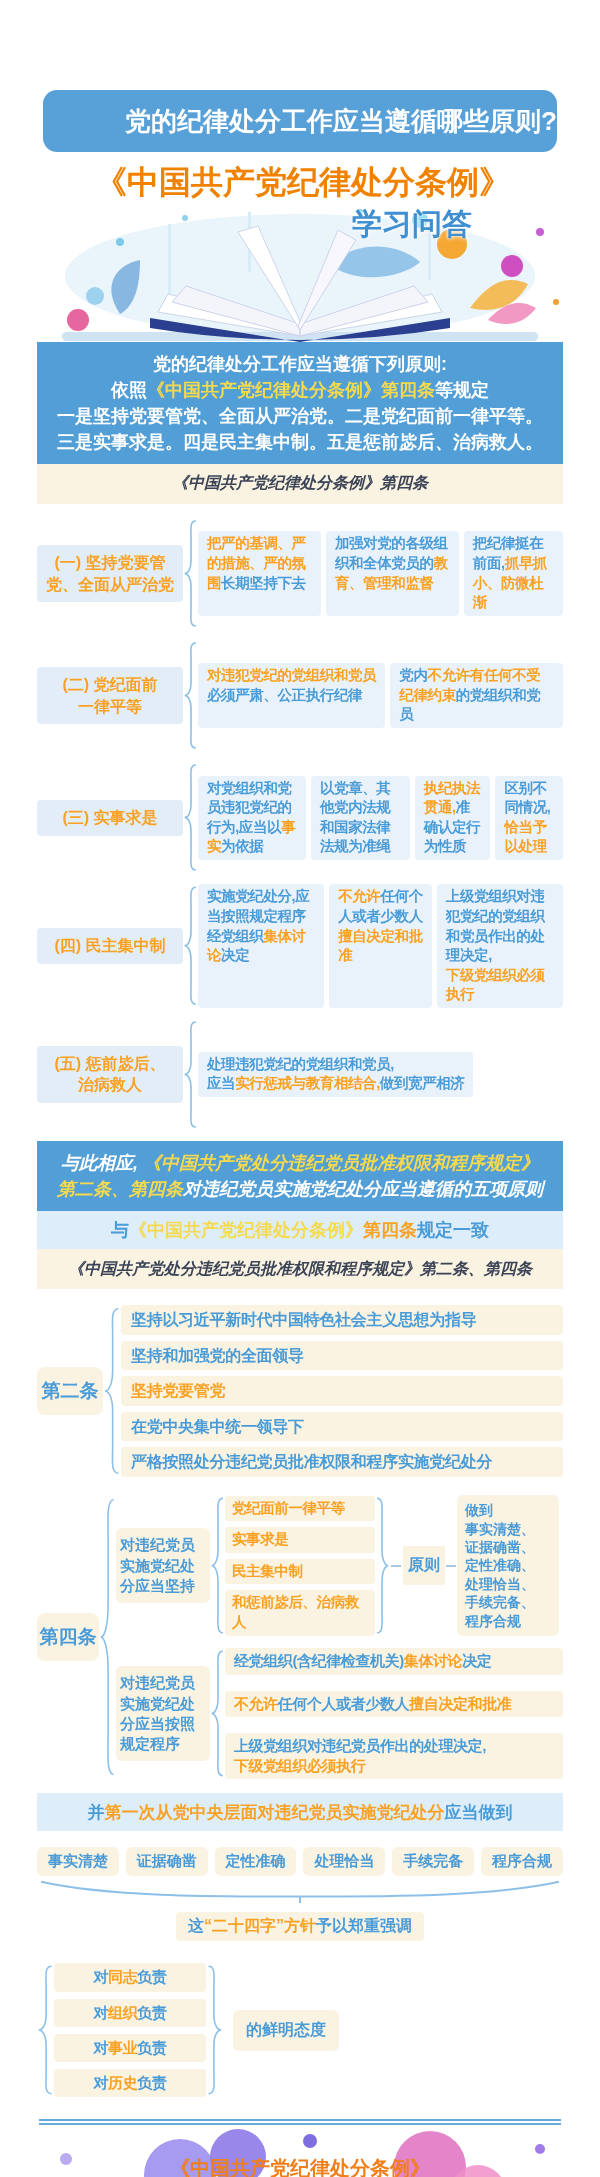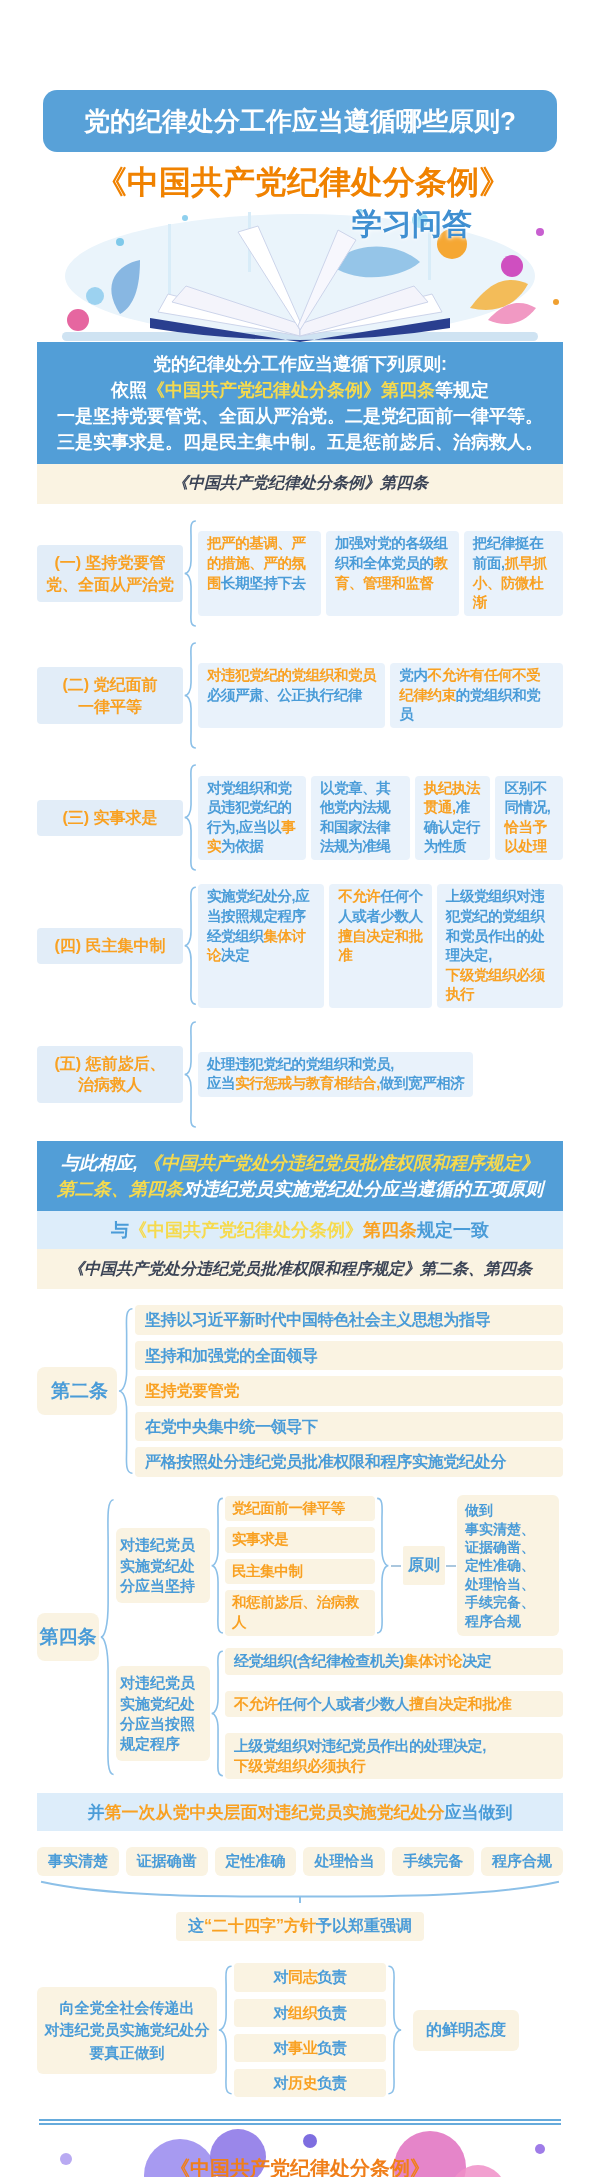--- a/index.html
+++ b/index.html
@@ -5,21 +5,21 @@
   html,body{margin:0;padding:0;background:#ffffff;}
   body{font-family:"Liberation Sans","DejaVu Sans",sans-serif;}
   .page{position:relative;width:600px;height:2177px;background:#fff;overflow:hidden;}
   .content{margin:0 37px;}
 
   
   .c-b{color:#4a9cd8;} .c-o{color:#f9a122;} .c-w{color:#ffffff;} .c-y{color:#f6da4d;}
 
   
   .top-banner{margin:90px 43px 0;height:62px;background:#58a1d8;border-radius:14px;
-    display:flex;align-items:center;justify-content:center;color:#fff;font-size:26px;font-weight:bold;}
+    display:flex;align-items:center;justify-content:flex-end;color:#fff;font-size:26px;font-weight:bold;}
   .sub-orange{margin:10px 0 0 95px;font-size:32px;font-weight:bold;color:#f08200;line-height:1.3;width:fit-content;}
 
   
   .hero{position:relative;height:138px;}
   .hero svg{position:absolute;left:0;top:0;width:600px;height:138px;}
   .hero-sub{position:absolute;left:352px;top:0px;font-size:30px;font-weight:bold;color:#3f8fd1;
     text-shadow:0 0 3px #fff,0 0 5px #fff;}
 
   
   .banner-blue{background:#529ed7;padding:9px 6px;text-align:center;font-weight:bold;font-size:18px;line-height:1.45;}
@@ -39,21 +39,21 @@
   .brace{width:15px;align-self:stretch;padding:2px 0;flex:none;}
   .brace svg{width:100%;height:100%;display:block;}
   .pitems{flex:1;display:flex;flex-direction:row;gap:5px;}
   .item{border-radius:4px;padding:3px 9px;font-weight:bold;font-size:14.5px;letter-spacing:-0.4px;
     line-height:1.35;white-space:pre-line;}
   .lbx{background:#e9f2fb;}
   .crx{background:#faf3e2;}
 
   
   .a2row{display:flex;align-items:center;margin-top:16px;}
-  .a2label{width:62px;background:#faf3e2;border-radius:8px;padding:11px 9px;text-align:right;
+  .a2label{width:62px;background:#faf3e2;border-radius:8px;padding:11px 2px;text-align:center;
     font-size:19px;font-weight:bold;color:#4a9cd8;align-self:center;flex:none;}
   .a2items{flex:1;display:flex;flex-direction:column;gap:6px;}
   .a2items .item{font-size:16px;letter-spacing:-0.3px;padding:4px 10px;}
 
   
   .a4row{display:flex;align-items:center;margin-top:18px;}
   .a4label{width:58px;background:#faf3e2;border-radius:8px;padding:11px 2px;text-align:center;
     font-size:19px;font-weight:bold;color:#4a9cd8;align-self:center;flex:none;}
   .a4right{flex:1;display:flex;flex-direction:column;gap:12px;}
   .a4g{display:flex;align-items:center;}
@@ -325,23 +325,20 @@
       <div class="six-box">手续完备</div>
       <div class="six-box">程序合规</div>
     </div>
     <svg class="underbrace" viewBox="0 0 520 26" preserveAspectRatio="none">
       <path d="M4 3 C70 19 170 19 256 19 L264 19 C350 19 450 19 516 3" fill="none" stroke="#8cc0e8" stroke-width="2" vector-effect="non-scaling-stroke"></path>
       <path d="M260 19 L260 26" fill="none" stroke="#8cc0e8" stroke-width="2" vector-effect="non-scaling-stroke"></path>
     </svg>
     <div class="tf-caption"><span class="c-b">这</span><span class="c-o">“二十四字”方针</span><span class="c-b">予以郑重强调</span></div>
 
     <div class="att">
-      <div class="att-lead">向全党全社会传递出
-对违纪党员实施党纪处分
-要真正做到</div>
       <div class="brace" style="width:17px;">
         <svg viewBox="0 0 14 100" preserveAspectRatio="none">
             <path d="M12 1 C6 1 7.5 9 7.5 16 L7.5 38 C7.5 46 4.5 50 1.5 50 C4.5 50 7.5 54 7.5 62 L7.5 84 C7.5 91 6 99 12 99" fill="none" stroke="#8cc0e8" stroke-width="1.6" vector-effect="non-scaling-stroke"></path>
           </svg>
       </div>
       <div class="att-items">
         <div class="item crx"><span class="c-b">对</span><span class="c-o">同志</span><span class="c-b">负责</span></div>
         <div class="item crx"><span class="c-b">对</span><span class="c-o">组织</span><span class="c-b">负责</span></div>
         <div class="item crx"><span class="c-b">对</span><span class="c-o">事业</span><span class="c-b">负责</span></div>
         <div class="item crx"><span class="c-b">对</span><span class="c-o">历史</span><span class="c-b">负责</span></div>

